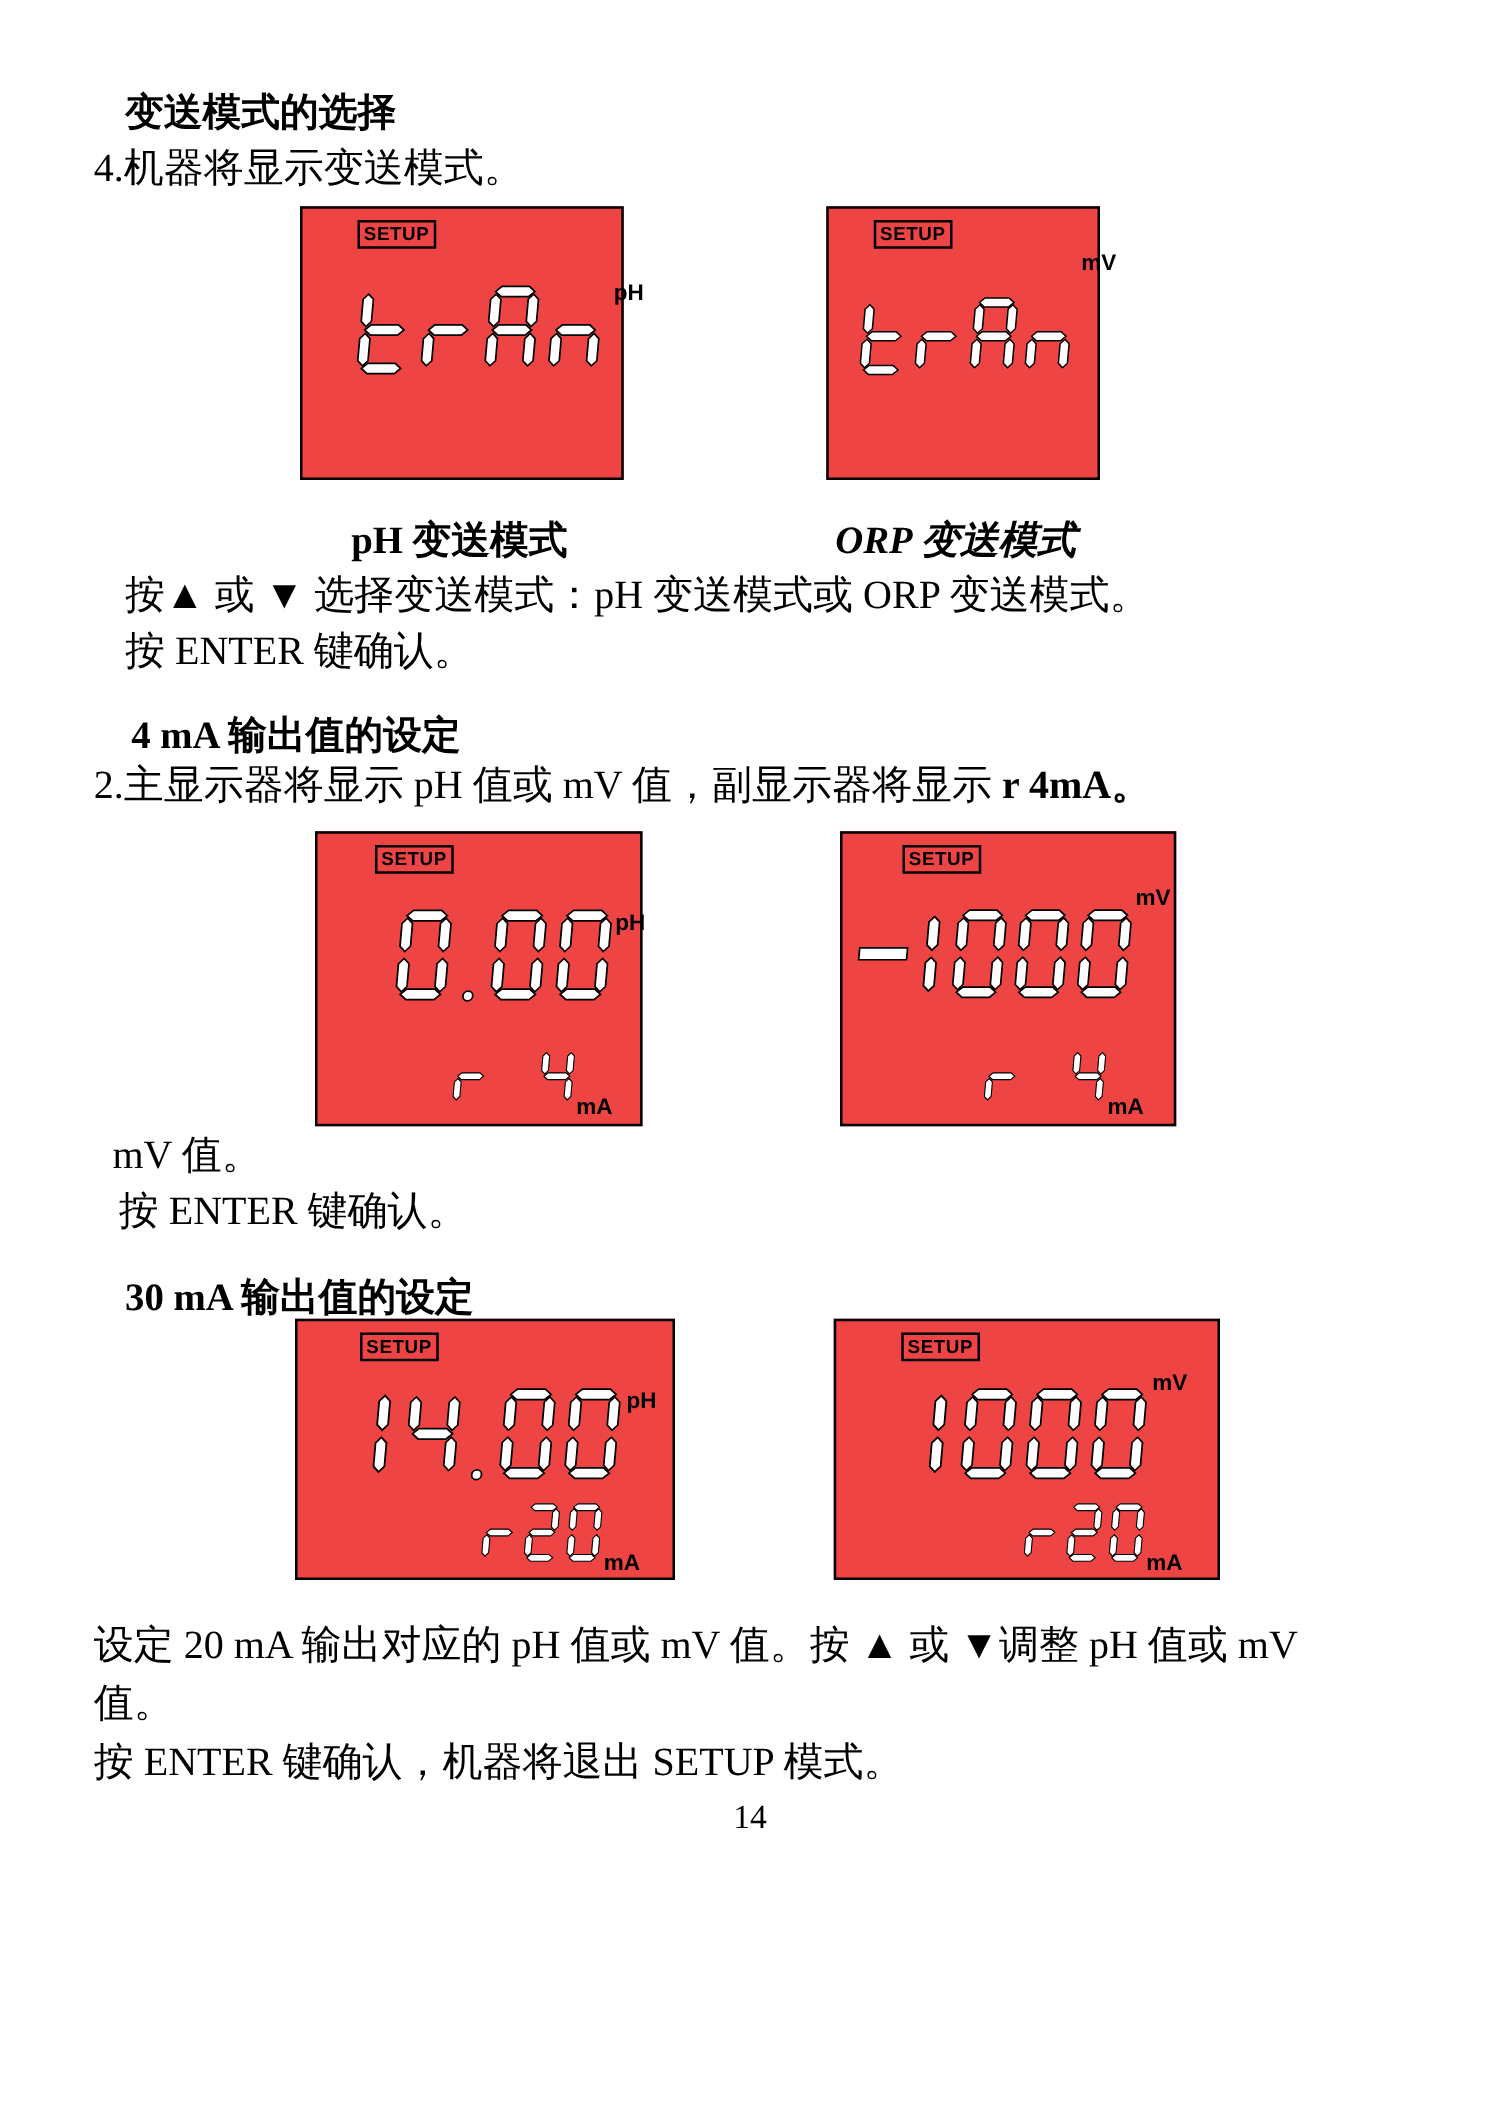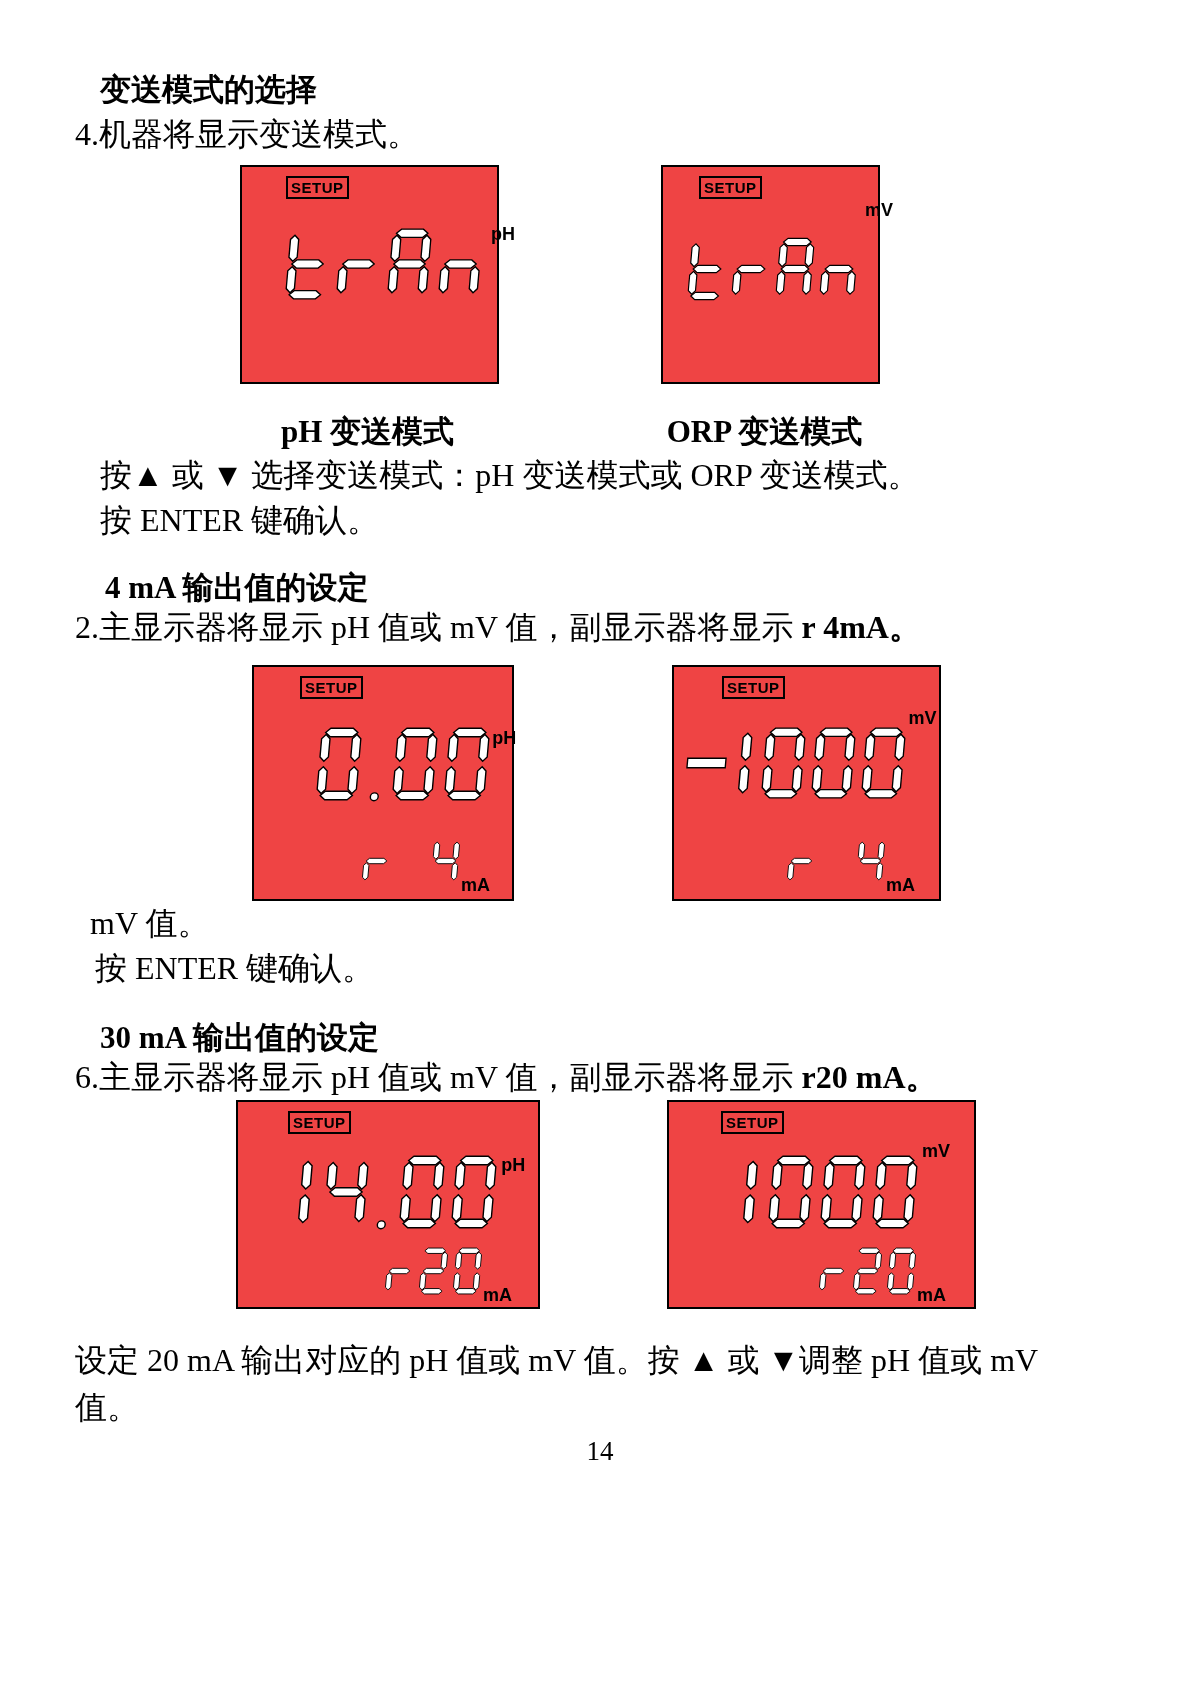--- a/index.html
+++ b/index.html
@@ -124,21 +124,21 @@
               <polygon points="7,53 14,47 46,47 53,53 46,59 14,59"></polygon>
             </svg>
           </div>
         <span class="unit" style="margin:-18px 0 0 8px;">mV</span>
       </div>
     </div>
   </div>
 
   <div class="caption-row" style="margin-top:27px;">
     <div class="caption" style="width:255px;margin-left:165px;">pH 变送模式</div>
-    <div class="caption" style="width:215px;margin-left:162px;">ORP 变送模式</div>
+    <div class="caption" style="width:215px;margin-left:162px;font-style:italic;">ORP 变送模式</div>
   </div>
 
   <div class="body-line" style="margin-left:25px;">按▲ 或 ▼ 选择变送模式：pH 变送模式或 ORP 变送模式。</div>
   <div class="body-line" style="margin-left:25px;">按 ENTER 键确认。</div>
 
   <div class="heading" style="margin:28px 0 0 30px;">4 mA 输出值的设定</div>
 
   <div class="body-line"><span>2.主显示器将显示 pH 值或 mV 值，副显示器将显示 </span><span class="hl">r 4mA。</span></div>
 
   <div class="lcd-row" style="margin-top:15px;">
@@ -250,21 +250,20 @@
         <span class="unit" style="align-self:flex-end;margin:0 0 -3px 2px;">mA</span>
       </div>
     </div>
   </div>
 
   <div class="body-line" style="margin-left:15px;">mV 值。</div>
   <div class="body-line" style="margin-left:20px;">按 ENTER 键确认。</div>
 
   <div class="heading" style="margin:30px 0 0 25px;">30 mA 输出值的设定</div>
 
-  <div class="body-line"><span>6.主显示器将显示 pH 值或 mV 值，副显示器将显示 </span><span class="hl">r20 mA。</span></div>
 
   <div class="lcd-row">
 
     <div class="lcd" style="margin-left:161px;width:300px;height:205px;">
       <div class="setup" style="left:50px;top:9px;">SETUP</div>
       <div class="mainrow" style="left:58px;top:42px;">
         <div class="segrow" style="--w:42px;--h:96px;--gap:10px;">
             <svg viewBox="0 0 26 106" class="segchar narrow">
               <polygon points="13,11 19,17 19,43 13,49 7,43 7,17"></polygon>
               <polygon points="13,57 19,63 19,89 13,95 7,89 7,63"></polygon>
@@ -380,16 +379,17 @@
               <polygon points="8,11 14,17 14,43 8,49 2,43 2,17"></polygon>
             </svg>
           </div>
         <span class="unit" style="align-self:flex-end;margin:0 0 -3px 2px;">mA</span>
       </div>
     </div>
   </div>
 
   <div class="body-line tall" style="margin-top:28px;">设定 20 mA 输出对应的 pH 值或 mV 值。按 ▲ 或 ▼调整 pH 值或 mV</div>
   <div class="body-line tall">值。</div>
+  <div class="body-line tall">按 ENTER 键确认，机器将退出 SETUP 模式。</div>
 
   <div class="page-number">14</div>
 
 </div>
 
 </body></html>

